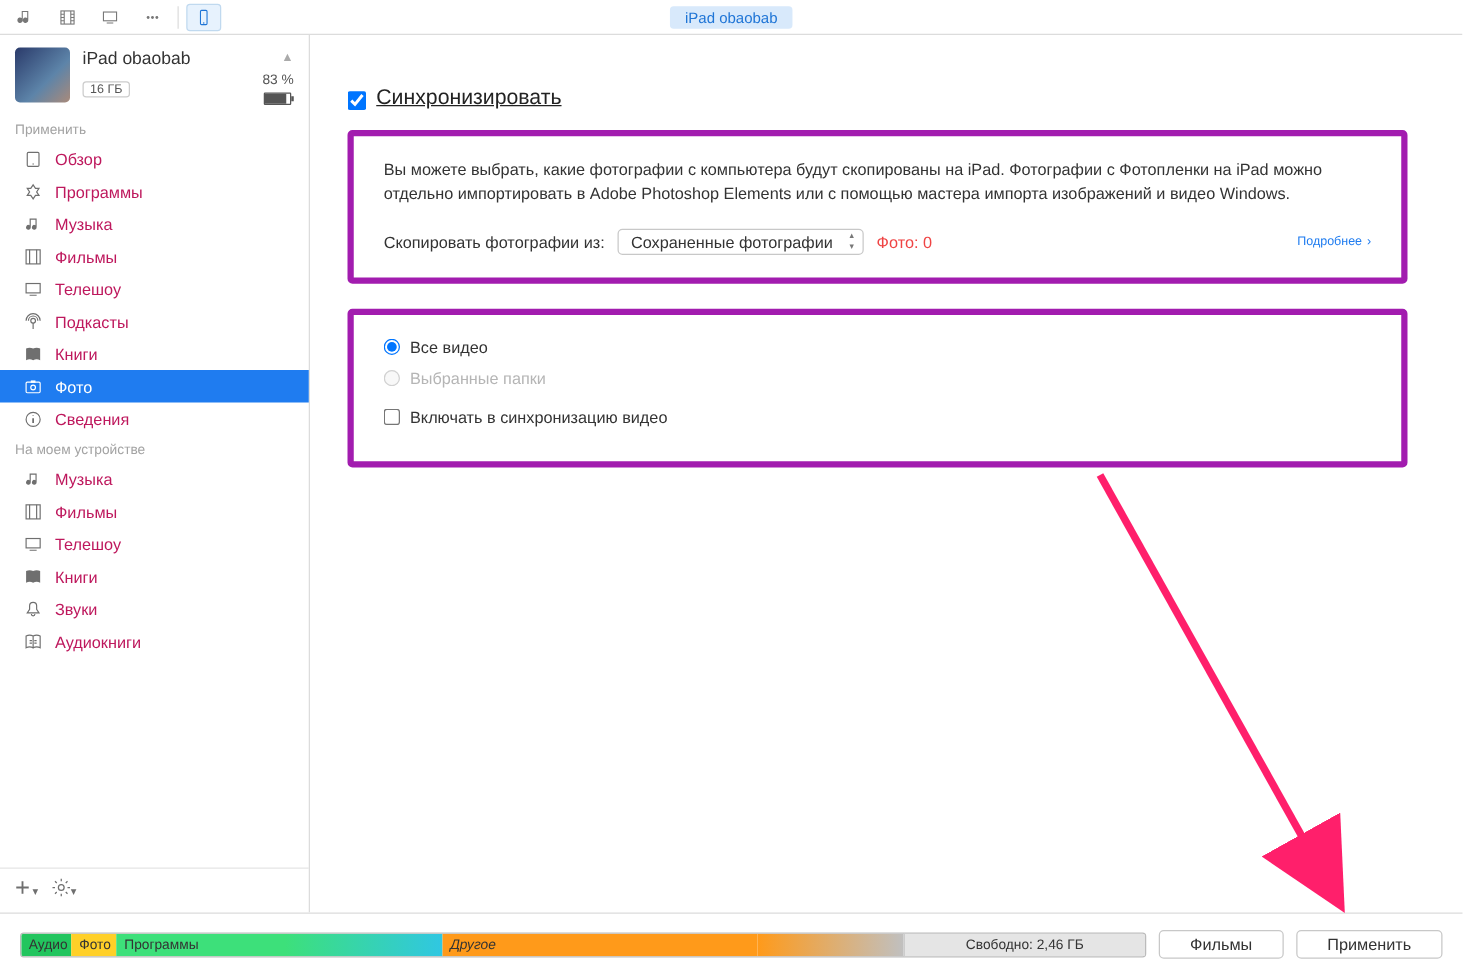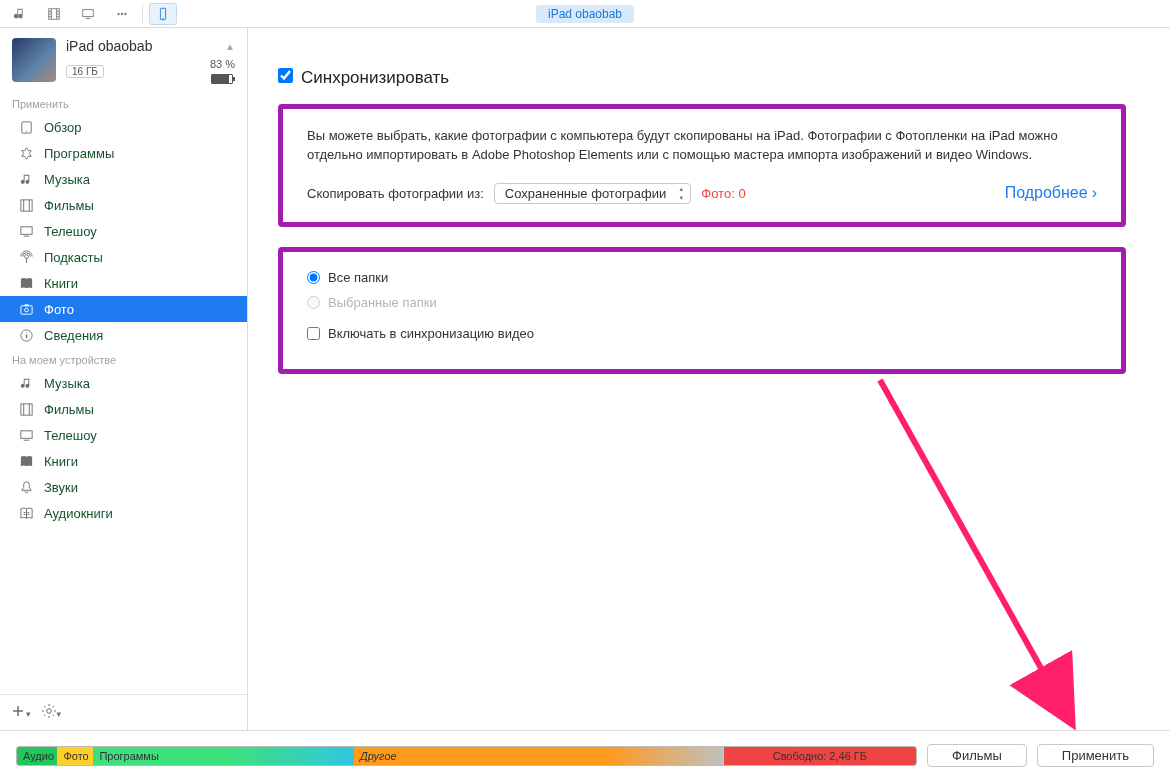--- a/index.html
+++ b/index.html
@@ -28,58 +28,58 @@
 .cap-badge { font-size: 10px; color: #555; border: 1px solid #ccc; border-radius: 3px; padding: 0 5px; }
 .batt-row { margin-left: auto; display: flex; align-items: center; gap: 4px; color: #555; font-size: 11px; flex-direction: column; }
 .batt { width: 22px; height: 10px; border: 1px solid #555; border-radius: 1px; position: relative; }
 .batt::after { content: ""; position: absolute; right: -3px; top: 2px; width: 2px; height: 4px; background: #555; }
 .batt-fill { position: absolute; left: 0; top: 0; bottom: 0; width: 83%; background: #555; }
 
 
 .sec-title { font-size: 11px; color: #a3a3a3; padding: 6px 12px 4px; }
 
 
-.nav-item { display: flex; align-items: center; gap: 10px; padding: 4px 12px 4px 18px; font-size: 13px; color: #14532d; height: 26px; }
+.nav-item { display: flex; align-items: center; gap: 10px; padding: 4px 12px 4px 18px; font-size: 13px; color: #be185d; height: 26px; }
 .nav-item.active { background: #1f7cf0; color: #fff; }
 .nav-item.active .nav-ico { color: #fff; }
 .nav-ico { width: 16px; height: 16px; display: flex; align-items: center; justify-content: center; color: #6f6f6f; }
 .nav-ico svg { width: 15px; height: 15px; }
 
 
 .side-footer { margin-top: auto; border-top: 1px solid #e5e5e5; height: 36px; display: flex; align-items: center; gap: 10px; padding: 0 10px; color: #6f6f6f; }
 .side-footer svg { width: 16px; height: 16px; }
 
 
 .main-inner { padding: 40px 44px 20px 30px; }
-.sync-row { display: flex; align-items: flex-start; gap: 8px; font-size: 17px; color: #222; margin-bottom: 16px; }
+.sync-row { display: flex; align-items: flex-end; gap: 8px; font-size: 17px; color: #222; margin-bottom: 16px; text-decoration: underline; }
 .sync-row input { width: 15px; height: 15px; }
 .panel { border: 5px solid #a21caf; border-radius: 4px; padding: 18px 24px; font-size: 13px; color: #333; }
 .panel p { line-height: 1.45; }
 .copy-row { display: flex; align-items: center; gap: 10px; margin-top: 18px; }
 .select-fake { border: 1px solid #c8c8c8; border-radius: 4px; padding: 2px 24px 2px 10px; font-size: 13px; color: #333; position: relative; background: #fff; }
 .stepper { position: absolute; right: 2px; top: 1px; bottom: 1px; width: 14px; display: flex; flex-direction: column; }
 .stepper span { flex: 1; font-size: 7px; color: #777; display: flex; align-items: center; justify-content: center; line-height: 1; }
 .photo-count { font-size: 13px; color: #ef4444; }
-.more-link { margin-left: auto; color: #1f7cf0; font-size: 16px; display: flex; align-items: center; gap: 4px; }
+.more-link { margin-left: auto; color: #1f7cf0; font-size: 10px; display: flex; align-items: center; gap: 4px; }
 .panel2 { margin-top: 20px; }
 .radio-row, .check-row { display: flex; align-items: center; gap: 8px; font-size: 13px; color: #333; margin-bottom: 10px; }
 .radio-row.dim { color: #b5b5b5; }
 .check-row { margin-top: 16px; }
 
 
 .bottombar { position: absolute; left: 0; right: 0; bottom: 0; height: 50px; border-top: 1px solid #dcdcdc; display: flex; align-items: center; padding: 12px 16px; gap: 10px; background: #fff; }
 .storage { display: flex; height: 20px; border: 1px solid #bbb; border-radius: 3px; overflow: hidden; flex: 1; font-size: 11px; color: #333; }
 .seg { display: flex; align-items: center; padding: 0 6px; white-space: nowrap; }
 .seg.audio { background: #22c55e; }
 .seg.photo { background: #ffd028; }
 .seg.apps  { background: #3de07a; }
 .seg.apps2 { background: linear-gradient(90deg, #3de07a, #30c7e2); }
 .seg.other { background: #ff9a1a; font-style: italic; }
 .seg.other-tail { background: linear-gradient(90deg, #ff9a1a, #c0c0c0); }
-.seg.free  { background: #ef4444; border-left: 1px solid #ccc; justify-content: center; }
+.seg.free  { background: #e5e5e5; border-left: 1px solid #ccc; justify-content: center; }
 .btn { border: 1px solid #c8c8c8; border-radius: 4px; background: #fff; font-size: 13px; color: #333; padding: 3px 24px; }
 
 
 .arrow-overlay { position: absolute; top: 360px; left: 860px; pointer-events: none; }
 </style>
 </head>
 <body>
 
 <div class="toolbar">
   <div class="tb-btn">
@@ -307,21 +307,21 @@
           <a class="more-link">
             <span>Подробнее</span>
             <span>›</span>
           </a>
         </div>
       </div>
 
       <div class="panel panel2">
         <label class="radio-row">
           <input type="radio" name="fld" checked="" style="">
-          <span>Все папки</span>
+          <span>Все видео</span>
         </label>
         <label class="radio-row dim">
           <input type="radio" name="fld" disabled="" style="">
           <span>Выбранные папки</span>
         </label>
         <label class="check-row">
           <input type="checkbox" style="">
           <span>Включать в синхронизацию видео</span>
         </label>
       </div>

